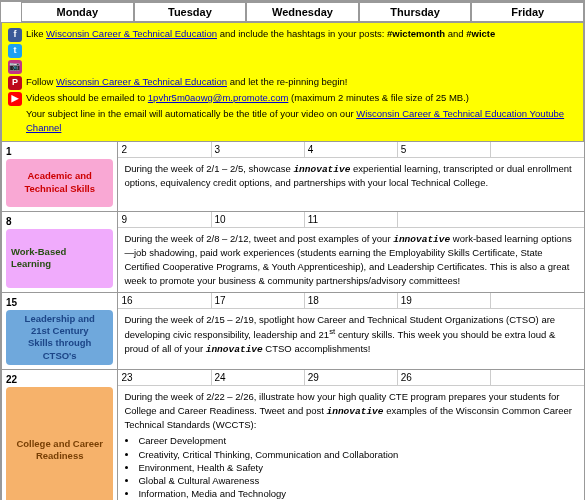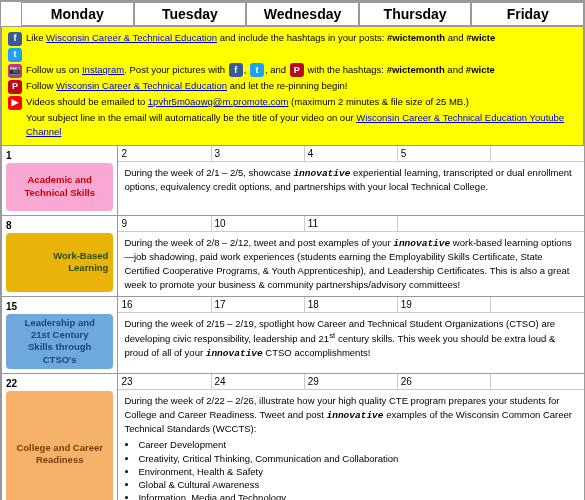--- a/index.html
+++ b/index.html
@@ -17,21 +17,21 @@
     .header-row {
       display: grid;
       grid-template-columns: 20px 1fr 1fr 1fr 1fr 1fr;
       background: #fff;
     }
     .header-cell {
       border: 1px solid #999;
       text-align: center;
       padding: 3px 2px;
       font-weight: bold;
-      font-size: 14px;
+      font-size: 11px;
       background: #fff;
     }
     .header-cell.empty { border: none; background: #fff; }
 
     
     .social-banner {
       background: #ffff00;
       border: 1px solid #999;
       padding: 4px 6px;
       font-size: 9.5px;
@@ -122,24 +122,24 @@
       font-size: 9.5px;
       font-weight: bold;
       color: #cc0000;
       flex: 1;
       display: flex;
       align-items: center;
       justify-content: center;
       line-height: 1.3;
     }
     .week2-label {
-      background: #eab308;
+      background: #f0abfc;
       border-radius: 4px;
       padding: 3px 5px;
-      text-align: right;
+      text-align: left;
       font-size: 9.5px;
       font-weight: bold;
       color: #274e13;
       flex: 1;
       display: flex;
       align-items: center;
       justify-content: center;
       line-height: 1.3;
     }
     .week3-label {
@@ -205,26 +205,20 @@
       <span class="social-icon fb-icon">f</span>
       <span>Like <span class="link">Wisconsin Career &amp; Technical Education</span> and include the hashtags in your posts: <b>#wictemonth</b> and <b>#wicte</b></span>
     </div>
 
     <div class="social-row">
       <span class="social-icon tw-icon">t</span>
     </div>
 
     <div class="social-row">
       <span class="social-icon ig-icon">📷</span>
-      <span>Follow us on <span class="link">Instagram</span>. Post your pictures with
-        <span class="inline-icon fb-icon">f</span>,
-        <span class="inline-icon tw-icon">t</span>, and
-        <span class="inline-icon pi-icon">P</span>
-        with the hashtags: <b>#wictemonth</b> and <b>#wicte</b>
-      </span>
     </div>
 
     <div class="social-row">
       <span class="social-icon pi-icon">P</span>
       <span>Follow <span class="link">Wisconsin Career &amp; Technical Education</span> and let the re-pinning begin!</span>
     </div>
 
     <div class="social-row">
       <span class="social-icon yt-icon">▶</span>
       <span>Videos should be emailed to <span class="link">1pvhr5m0aowg@m.promote.com</span> (maximum 2 minutes &amp; file size of 25 MB.)</span>

